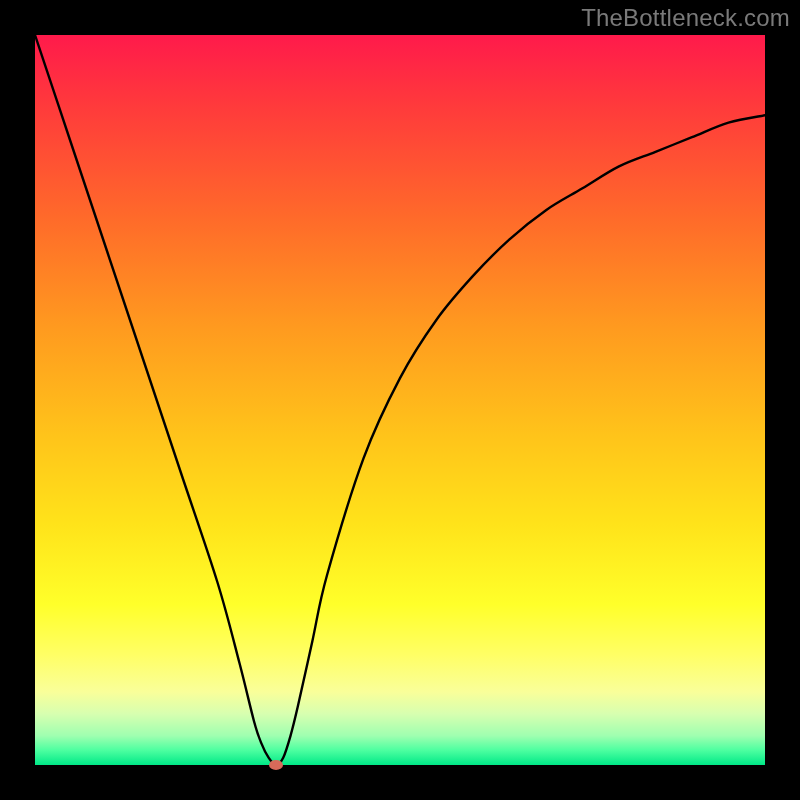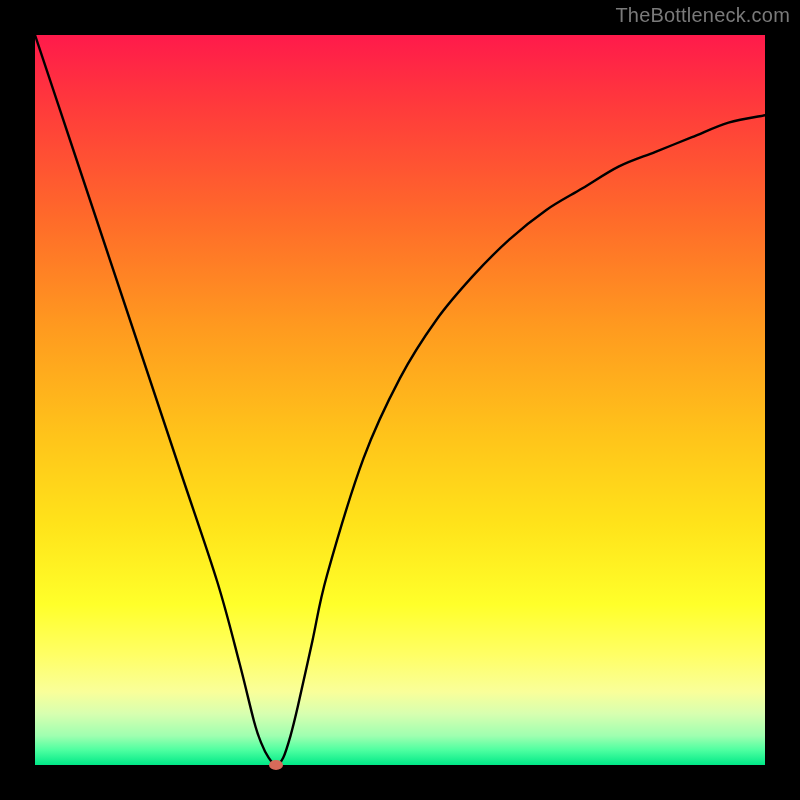--- a/index.html
+++ b/index.html
@@ -44,21 +44,21 @@
     left: 0;
     top: 0;
     width: 730px;
     height: 730px;
   }
   .watermark {
     position: absolute;
     top: 4px;
     right: 10px;
     color: #7a7a7a;
-    font-size: 20px;
+    font-size: 24px;
     font-weight: 500;
     letter-spacing: 0.2px;
     user-select: none;
   }
   .dot {
     position: absolute;
     width: 14px;
     height: 10px;
     background: #d86a5a;
     border-radius: 50%;

